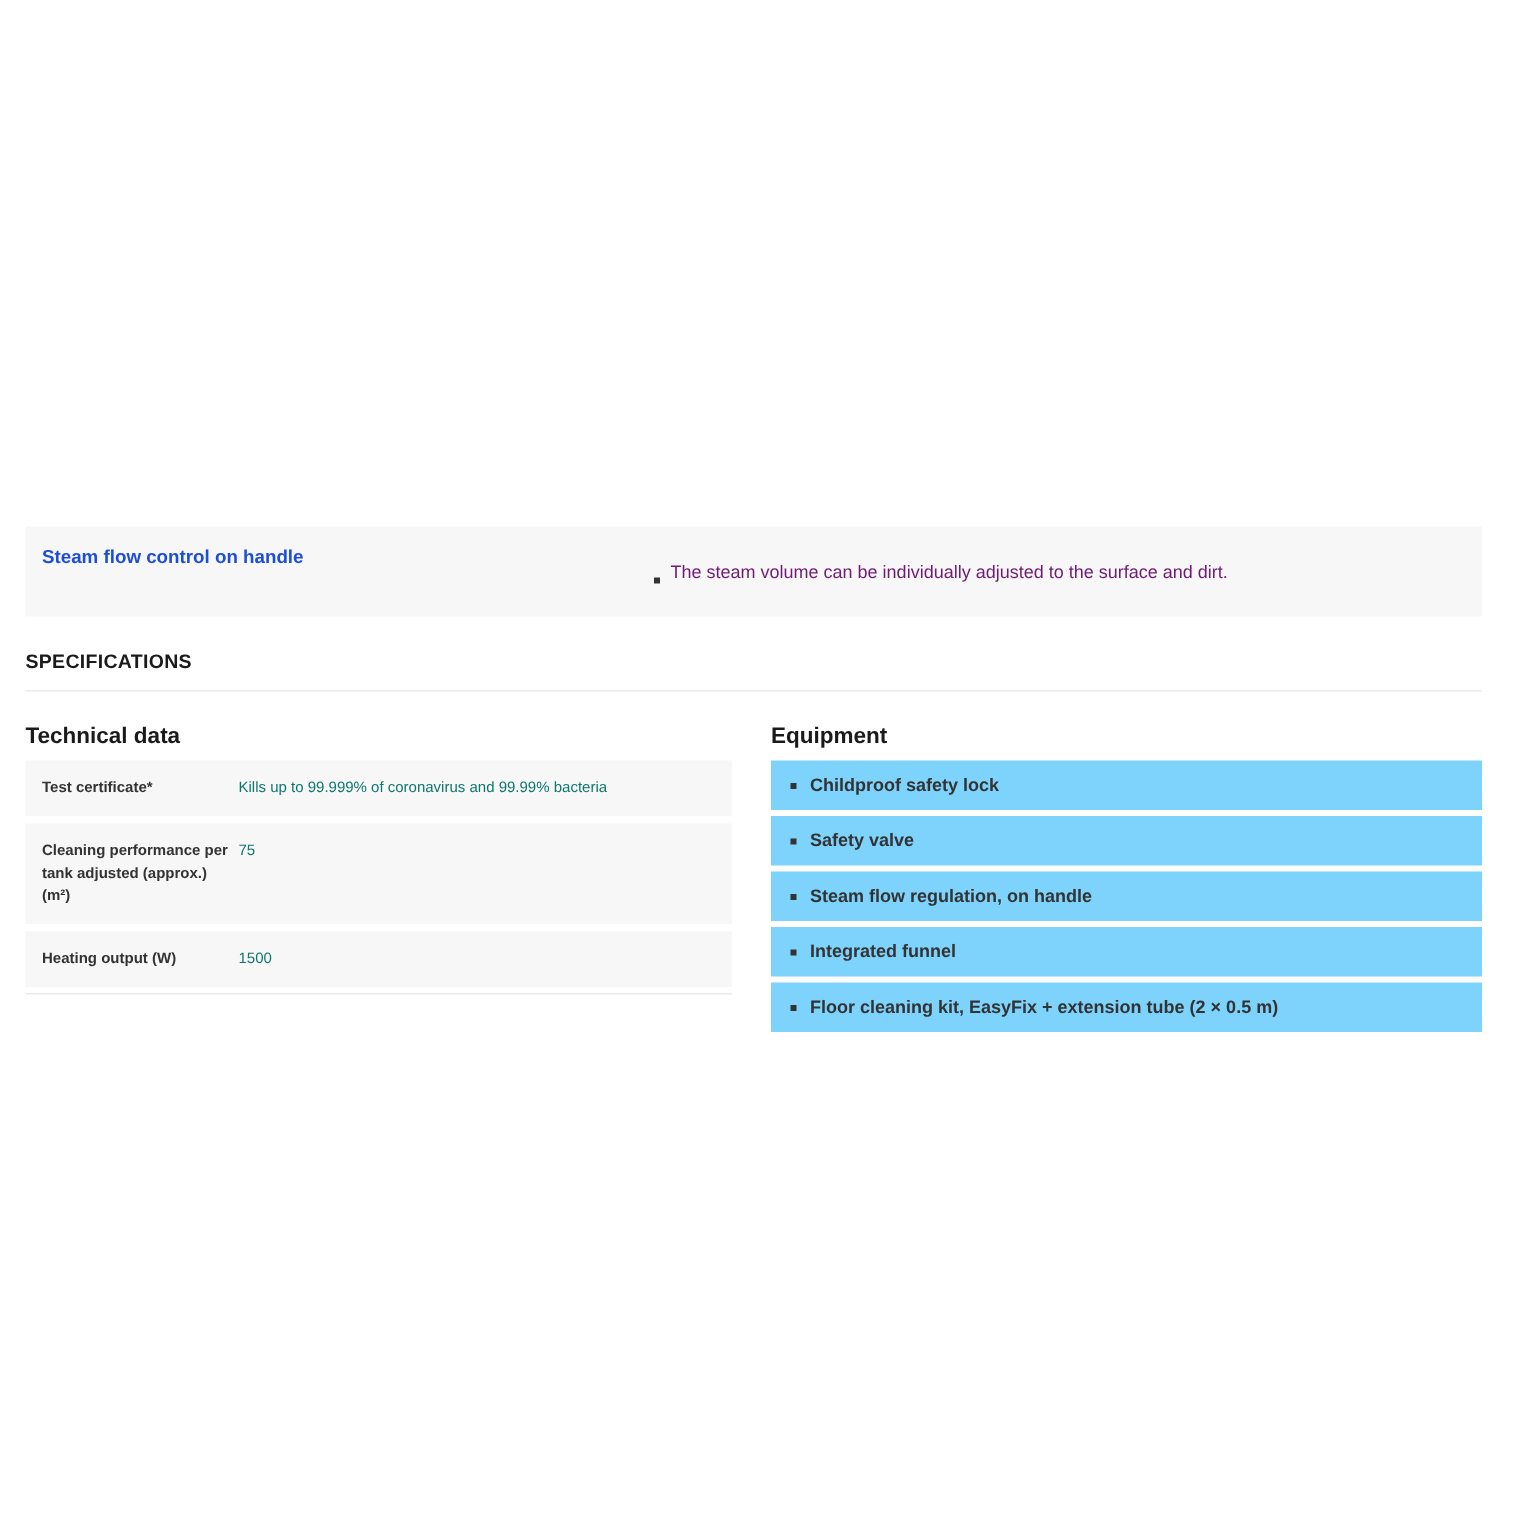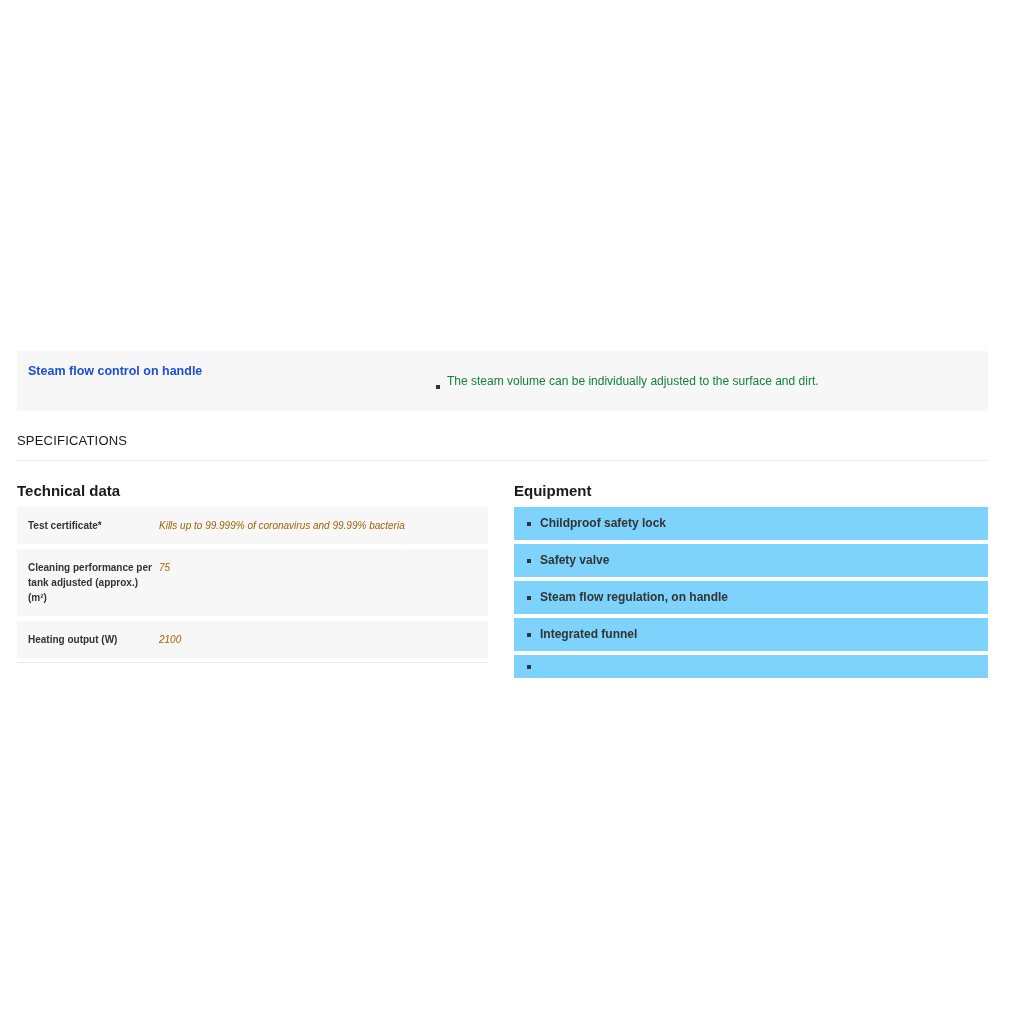--- a/index.html
+++ b/index.html
@@ -25,32 +25,32 @@
     padding: 13px 0 0 11px;
     font-size: 12.5px; font-weight: bold; color: #1d4ed8;
     line-height: 15px;
   }
   .feature-bullets {
     flex: 1;
     display: flex; flex-direction: column; justify-content: center;
   }
   .bullet-item {
     display: flex; align-items: flex-end;
-    font-size: 12px; color: #15803d; line-height: 15px;
+    font-size: 12px; color: #701a75; line-height: 15px;
   }
   .sq {
     width: 4px; height: 4px; background: #333333;
     flex: none; margin-right: 7px; margin-top: 1px;
   }
 
   
   .specs { position: absolute; left: 17px; top: 433px; width: 971px; }
   .specs-heading {
     margin: 0;
-    font-size: 13px; font-weight: normal; color: #1a1a1a;
+    font-size: 13px; font-weight: bold; color: #1a1a1a;
     letter-spacing: 0.2px; line-height: 16px;
     padding-bottom: 11px;
     border-bottom: 1px solid #ebebeb;
   }
   .columns { display: flex; gap: 26px; margin-top: 21px; justify-content: center; }
   .col-left  { width: 471px; flex: none; }
   .col-right { flex: 1; }
   .col-heading {
     margin: 0 0 7px 0;
     font-size: 15px; font-weight: 600; color: #1a1a1a;
@@ -61,21 +61,21 @@
   .tech-table { border-bottom: 1px solid #e9e9e9; }
   .tech-row {
     display: flex;
     background: #f7f7f7;
     margin-bottom: 5px;
     padding: 11px;
     font-size: 10px; line-height: 15px;
   }
   .tech-row:last-child { margin-bottom: 4px; }
   .tech-label { width: 131px; flex: none; font-weight: bold; color: #333333; }
-  .tech-value { flex: 1; color: #a16207; font-style: italic; }
+  .tech-value { flex: 1; color: #0f766e; }
 
   
   .equip-list { margin: 0; padding: 0; list-style: none; }
   .equip-item {
     display: flex; align-items: center;
     background: #7dd3fc;
     margin-bottom: 4px;
     padding: 9px 11px 9px 13px;
     font-size: 12px; font-weight: bold; color: #333333;
     line-height: 15px;
@@ -109,21 +109,21 @@
           <div class="tech-row">
             <div class="tech-label">Test certificate*</div>
             <div class="tech-value">Kills up to 99.999% of coronavirus and 99.99% bacteria</div>
           </div>
           <div class="tech-row">
             <div class="tech-label">Cleaning performance per tank adjusted (approx.) (m²)</div>
             <div class="tech-value">75</div>
           </div>
           <div class="tech-row">
             <div class="tech-label">Heating output (W)</div>
-            <div class="tech-value">2100</div>
+            <div class="tech-value">1500</div>
           </div>
         </div>
       </div>
 
       <div class="col-right">
         <h3 class="col-heading">Equipment</h3>
 
         <ul class="equip-list">
           <li class="equip-item">
             <span class="sq"></span>
@@ -136,20 +136,21 @@
           <li class="equip-item">
             <span class="sq"></span>
             <span>Steam flow regulation, on handle</span>
           </li>
           <li class="equip-item">
             <span class="sq"></span>
             <span>Integrated funnel</span>
           </li>
           <li class="equip-item">
             <span class="sq"></span>
+            <span>Floor cleaning kit, EasyFix + extension tube (2 × 0.5 m)</span>
           </li>
         </ul>
       </div>
 
     </div>
   </section>
 
 </div>
 
 </body></html>

